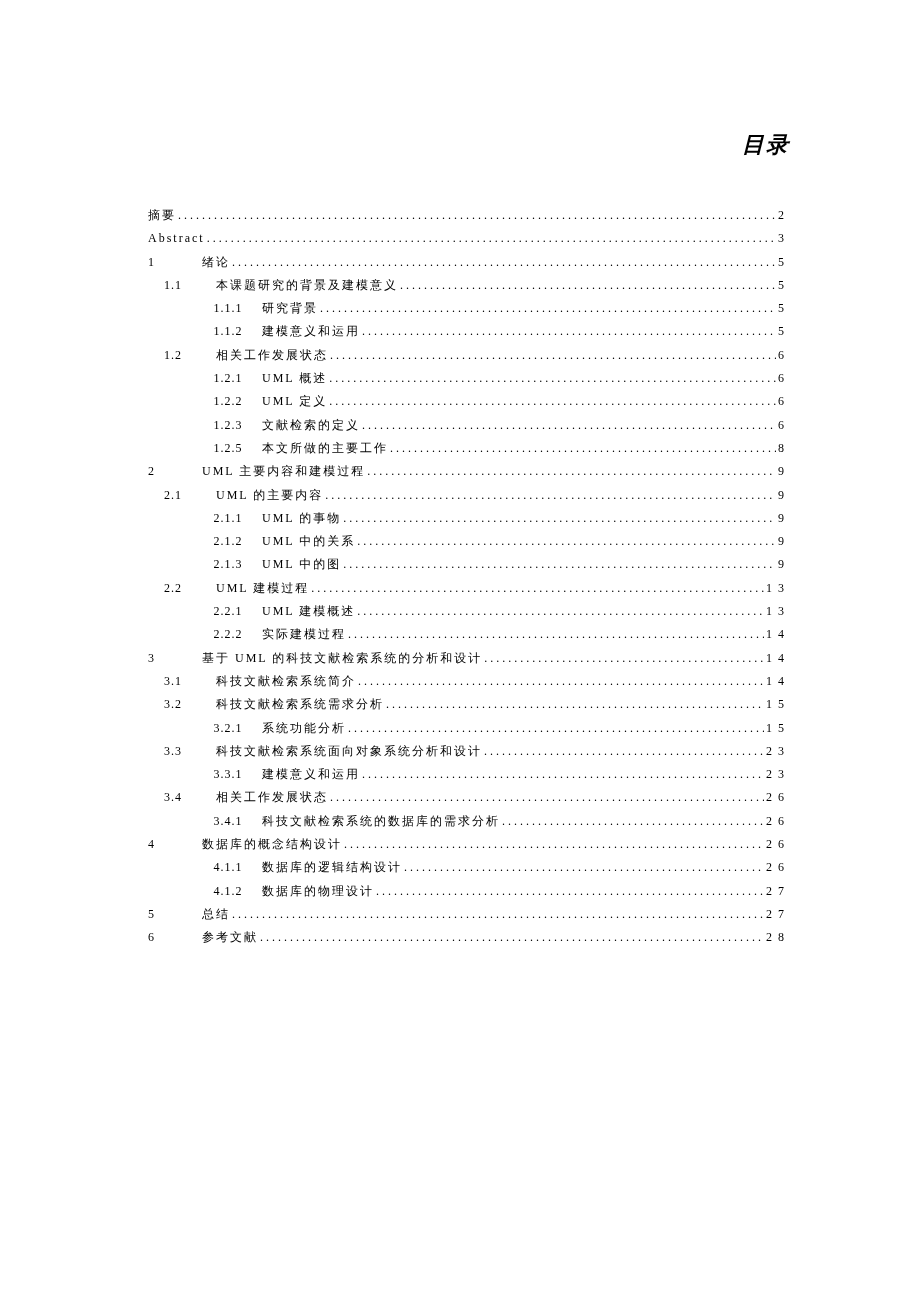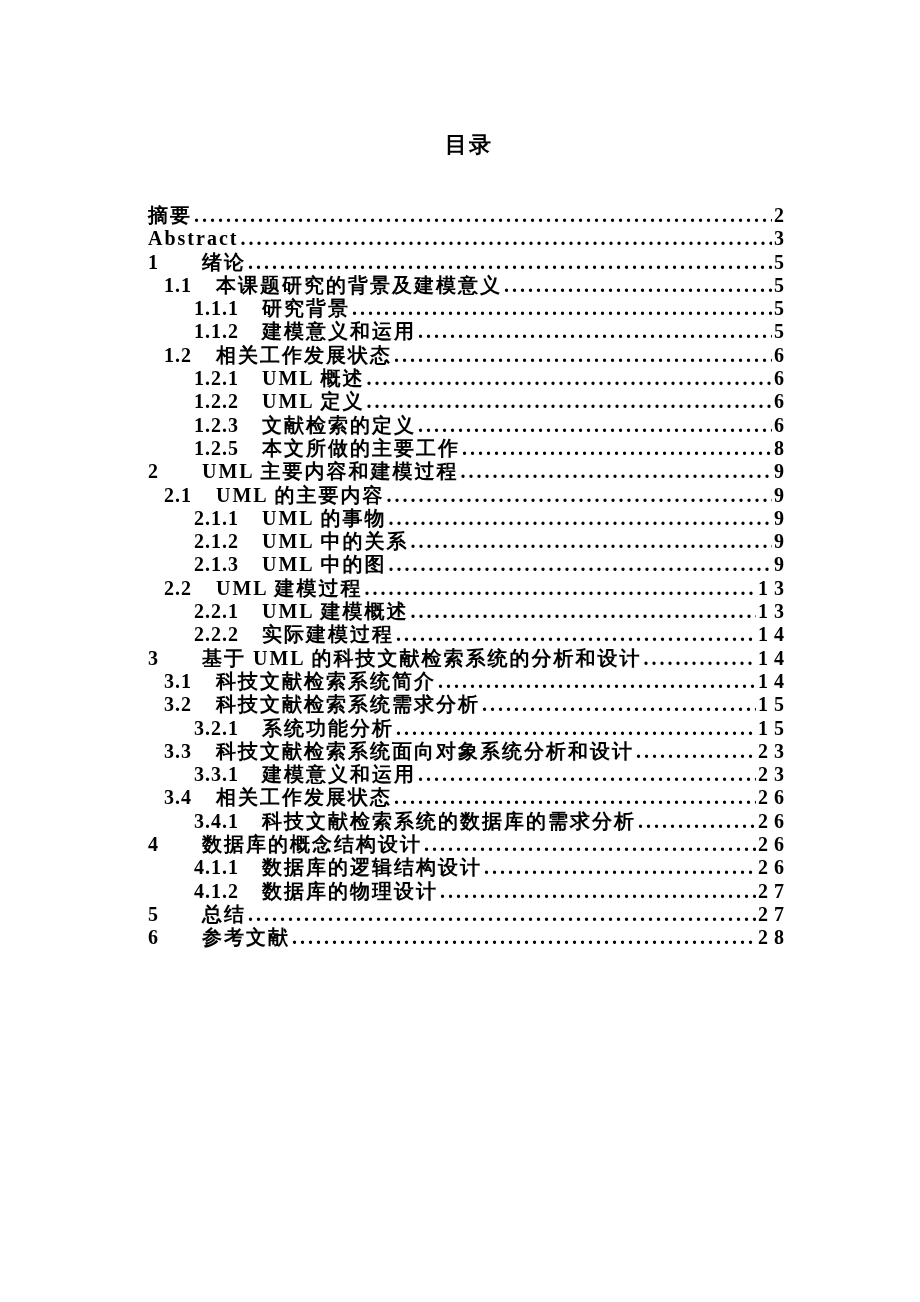--- a/index.html
+++ b/index.html
@@ -5,41 +5,42 @@
     * { box-sizing: border-box; margin: 0; padding: 0; }
     body {
       width: 920px;
       height: 1302px;
       background: #fff;
       font-family: "SimSun", "宋体", serif;
       color: #000;
       padding: 130px 130px 0 148px;
     }
     .title {
-      text-align: center;
+      text-align: right;
       font-size: 22px;
       font-weight: bold;
       font-family: "SimHei", "黑体", sans-serif;
       margin-bottom: 44px;
       letter-spacing: 2px;
-    }
-    .toc { font-size: 20px; font-weight: bold; }
+      font-style: italic;
+    }
+    .toc { font-size: 12px; }
     .row {
       display: flex;
       align-items: baseline;
       line-height: 23.3px;
       white-space: nowrap;
     }
     .lvl0 { padding-left: 0; }
     .lvl1 { padding-left: 16px; justify-content: space-between; }
     .lvl2 { padding-left: 46px; }
     .num { letter-spacing: 1px; }
     .w0 { display: inline-block; width: 54px; }
     .w1 { display: inline-block; width: 52px; }
-    .w2 { display: inline-block; width: 68px; }
+    .w2 { display: inline-block; width: 68px; text-align: center; }
     .txt { letter-spacing: 2px; }
     .dots {
       flex: 1;
       overflow: hidden;
       letter-spacing: 3px;
       padding: 0 2px;
     }
     .dots::after {
       content: "..................................................................................................................";
     }

